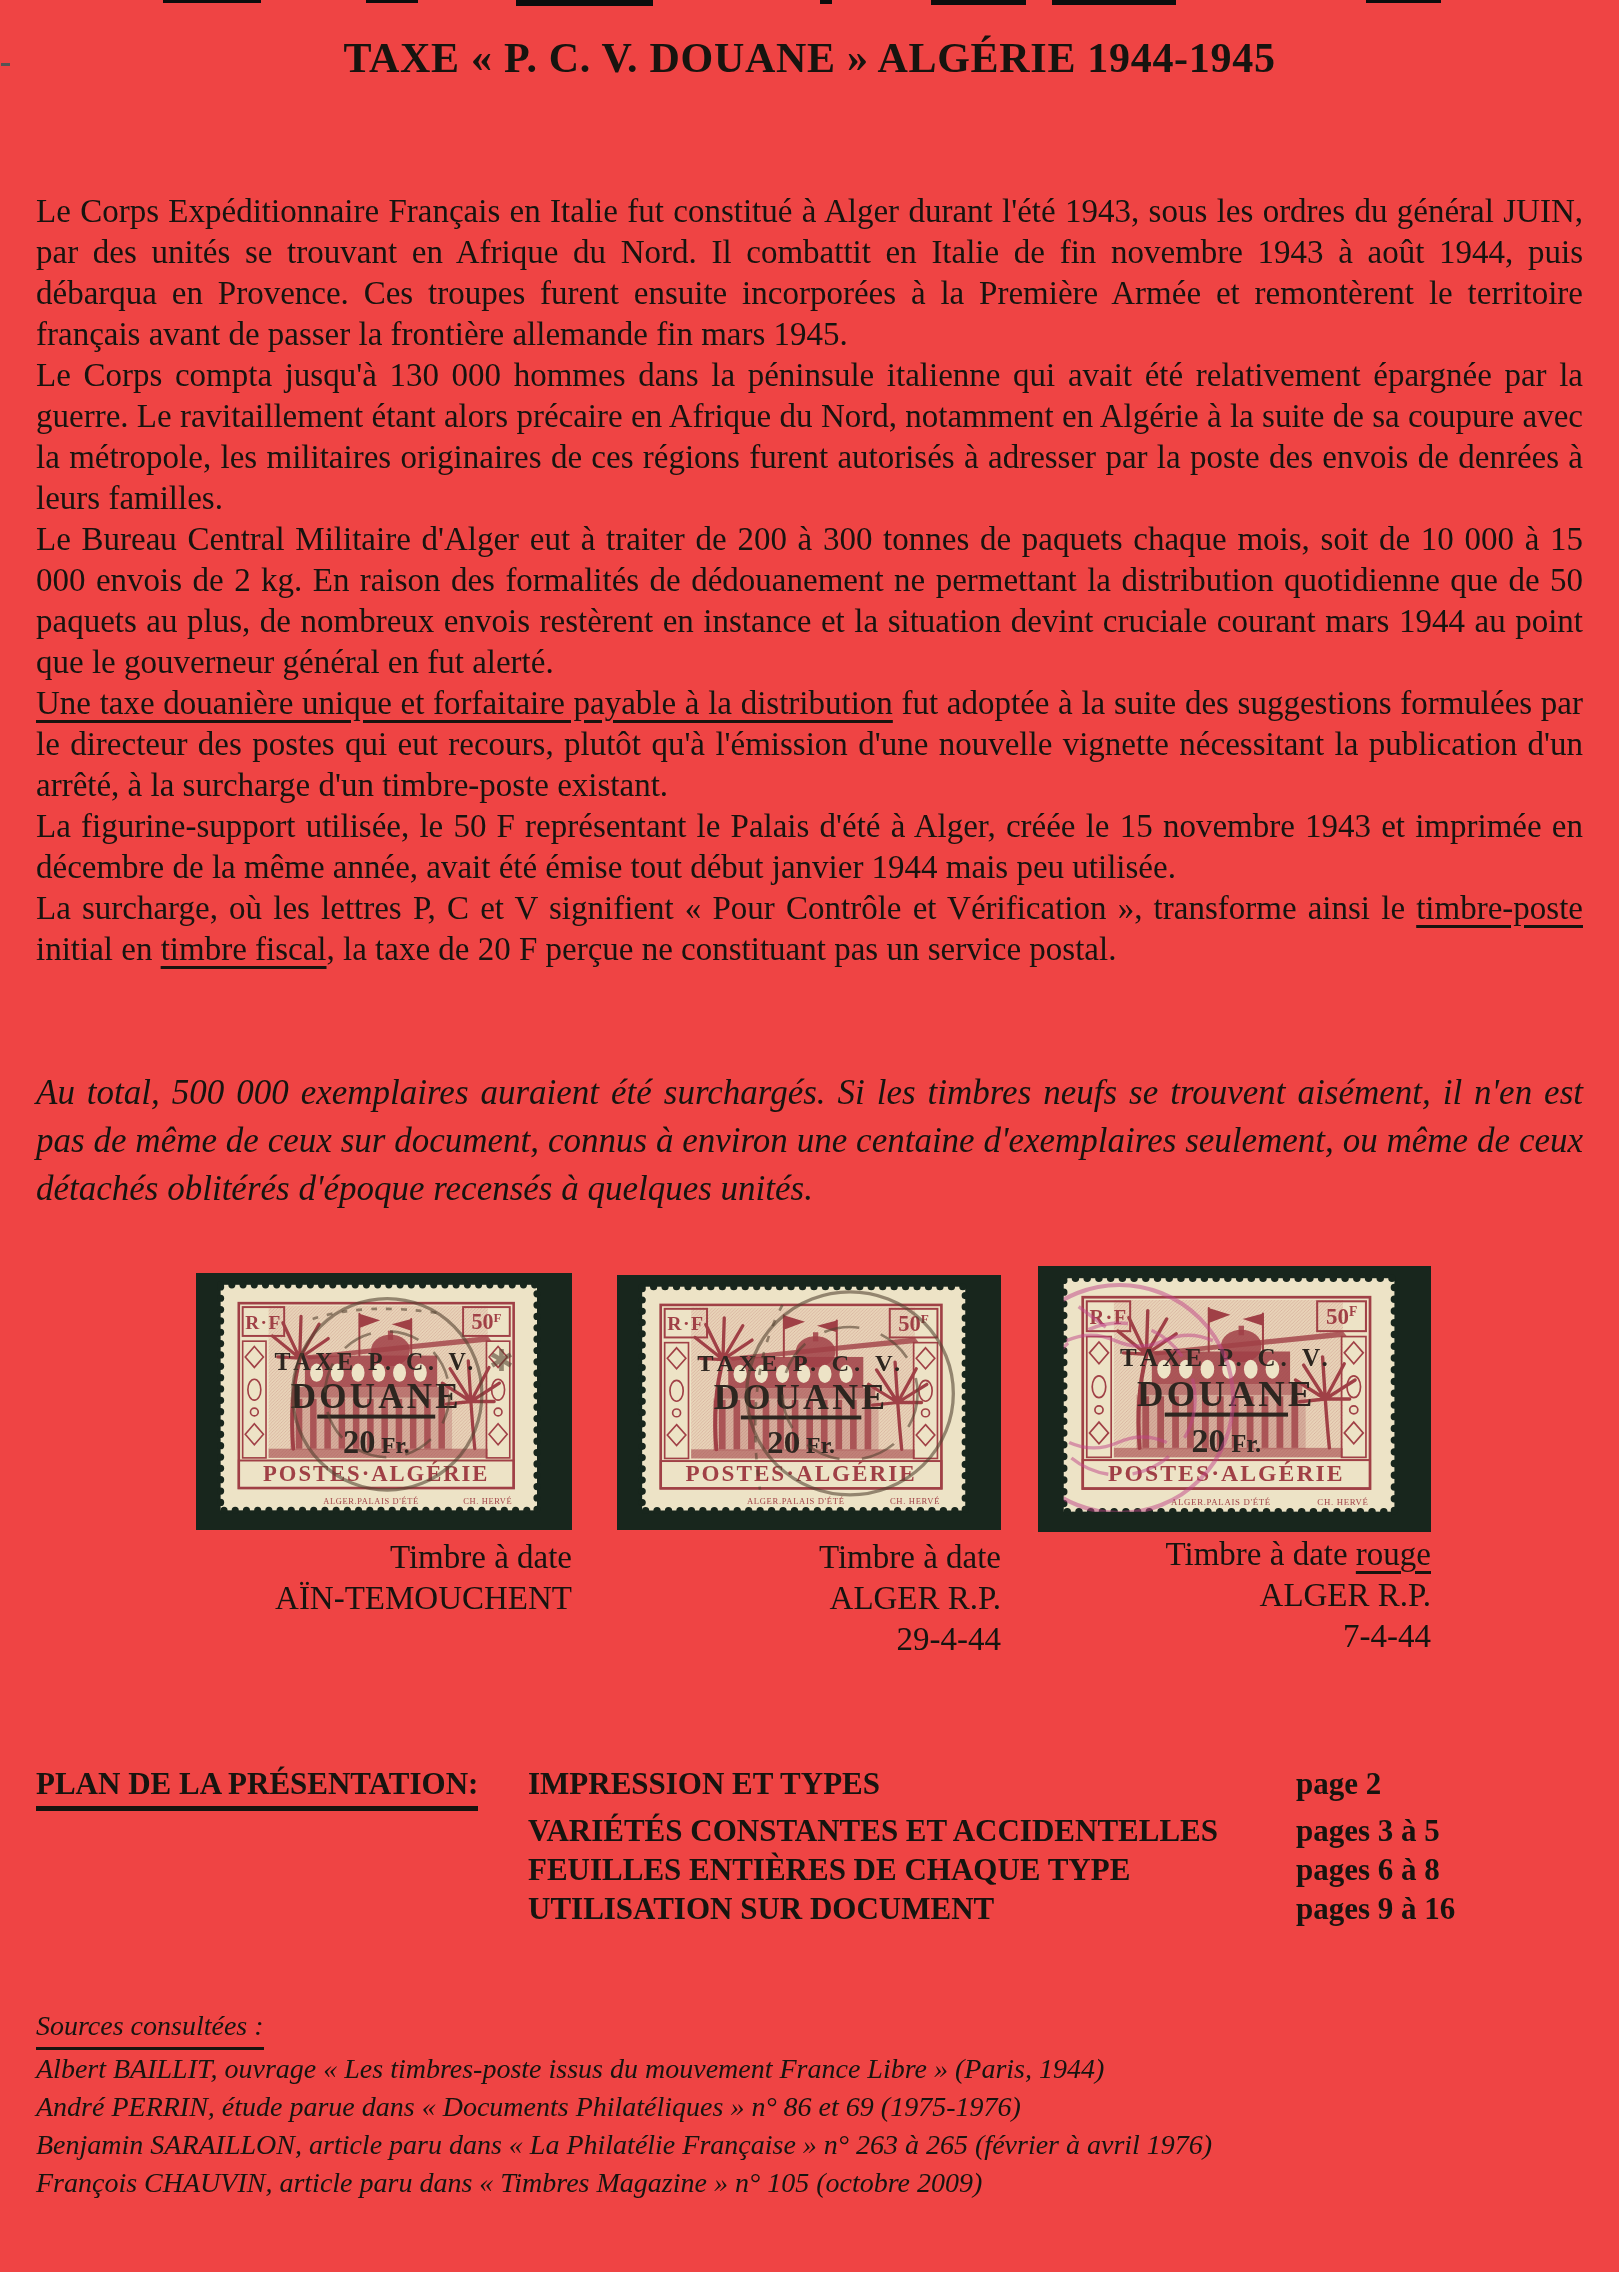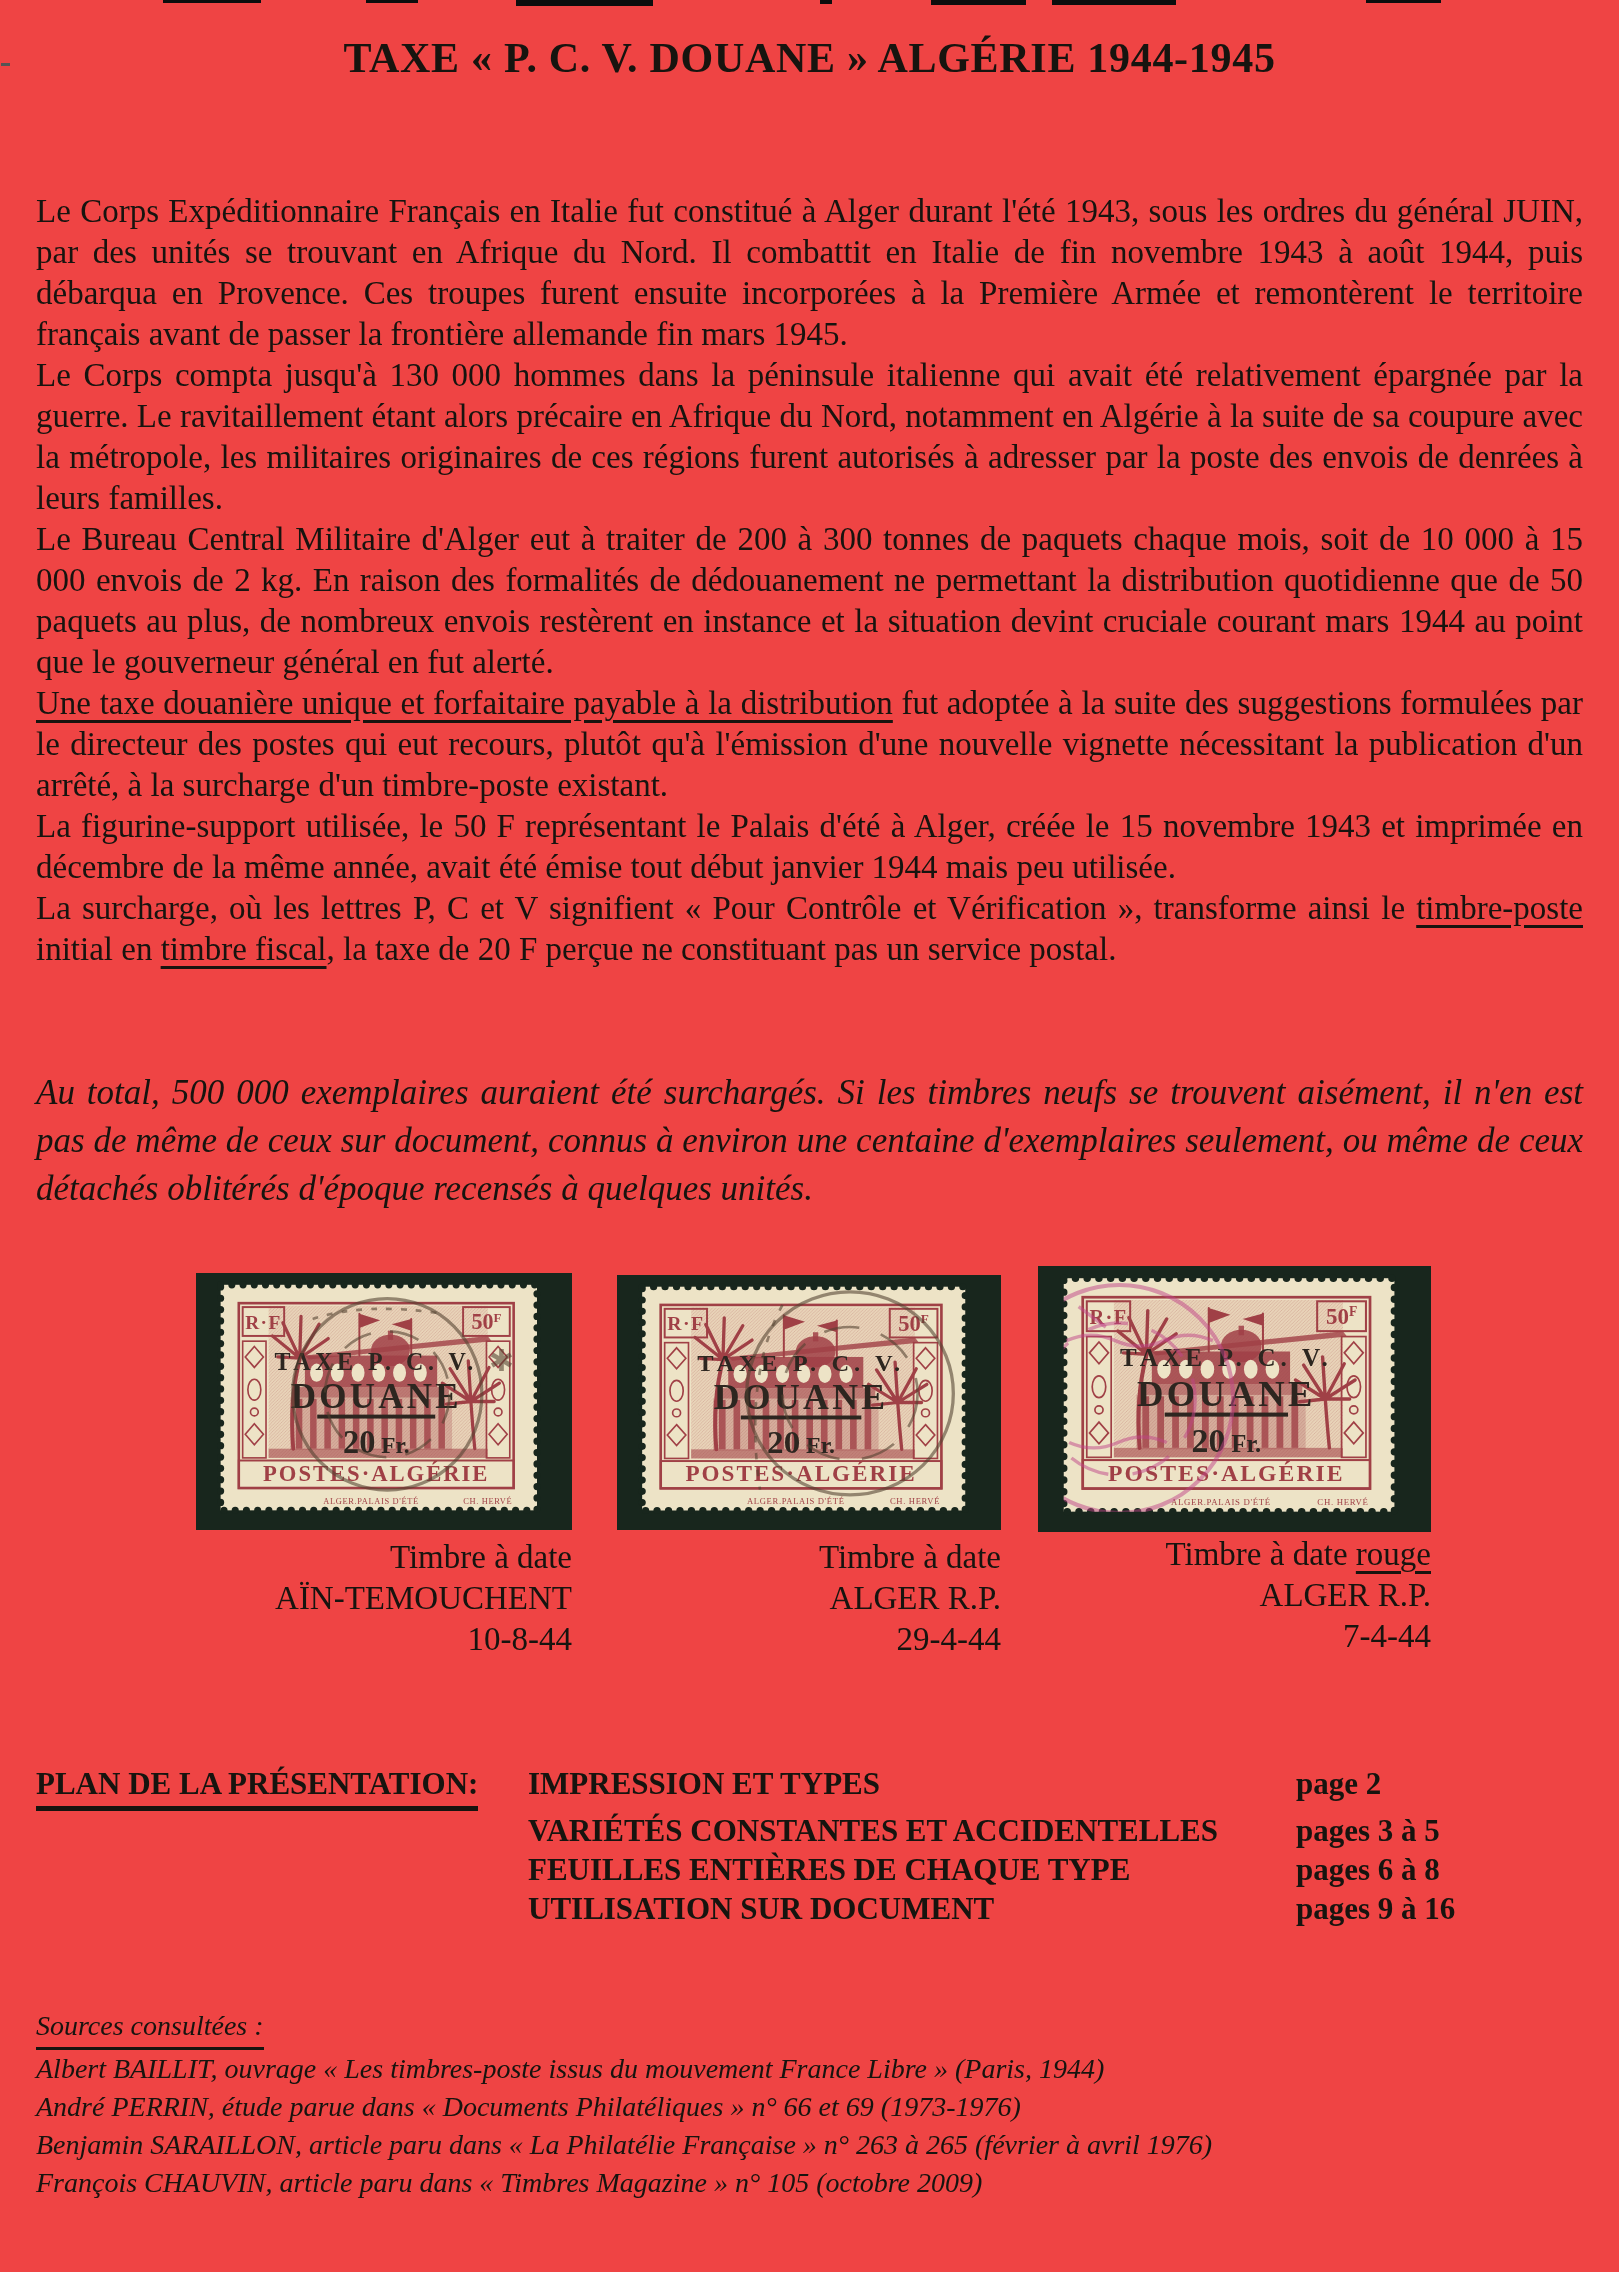--- a/index.html
+++ b/index.html
@@ -320,21 +320,20 @@
         <path class="pm3" d="M 42,110 q 36,-16 72,0 t 72,0 t 72,0" stroke-width="5"></path>
         <path class="pm3" d="M 46,260 q 36,16 72,0 t 72,0" stroke-width="5"></path>
         <path class="pm3" d="M 60,60 l 40,30" stroke-width="5"></path>
       </g>
     </svg>
   </div>
 
   <div class="caption" style="left:196px;top:1537px;width:376px;">
     <div>Timbre à date</div>
     <div>AÏN-TEMOUCHENT</div>
-    <div>10-8-44</div>
   </div>
   <div class="caption" style="left:617px;top:1537px;width:384px;">
     <div>Timbre à date</div>
     <div>ALGER R.P.</div>
     <div>29-4-44</div>
   </div>
   <div class="caption" style="left:1038px;top:1534px;width:393px;">
     <div><span>Timbre à date </span><span class="useg">rouge</span></div>
     <div>ALGER R.P.</div>
     <div>7-4-44</div>
@@ -348,19 +347,19 @@
     <div class="plan-pages" style="grid-row:2;">pages 3 à 5</div>
     <div class="plan-label" style="grid-row:3;">FEUILLES ENTIÈRES DE CHAQUE TYPE</div>
     <div class="plan-pages" style="grid-row:3;">pages 6 à 8</div>
     <div class="plan-label" style="grid-row:4;">UTILISATION SUR DOCUMENT</div>
     <div class="plan-pages" style="grid-row:4;">pages 9 à 16</div>
   </div>
 
   <div class="sources">
     <div class="src-heading"><span>Sources consultées :</span></div>
     <div>Albert BAILLIT, ouvrage « Les timbres-poste issus du mouvement France Libre » (Paris, 1944)</div>
-    <div>André PERRIN,  étude parue dans « Documents Philatéliques » n° 66 et 69 (1973-1976)</div>
+    <div>André PERRIN,  étude parue dans « Documents Philatéliques » n° 86 et 69 (1975-1976)</div>
     <div>Benjamin SARAILLON, article paru dans « La Philatélie Française » n° 263 à 265 (février à avril 1976)</div>
     <div>François CHAUVIN, article paru dans « Timbres Magazine » n° 105 (octobre 2009)</div>
   </div>
 
 </div>
 
 
 </body></html>

